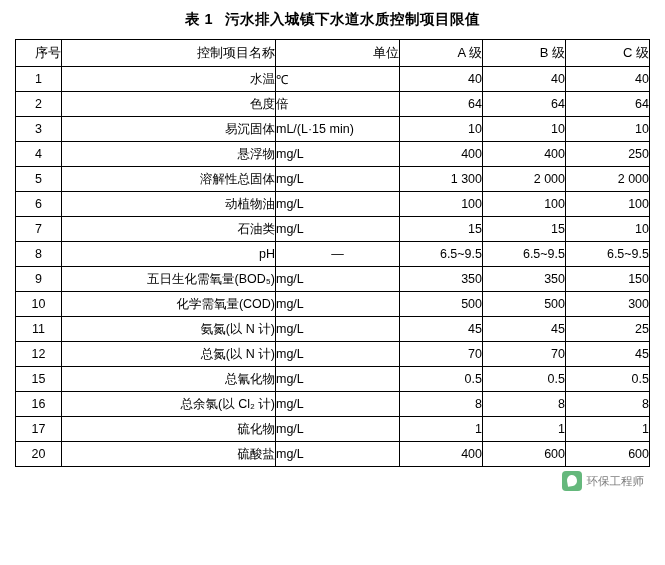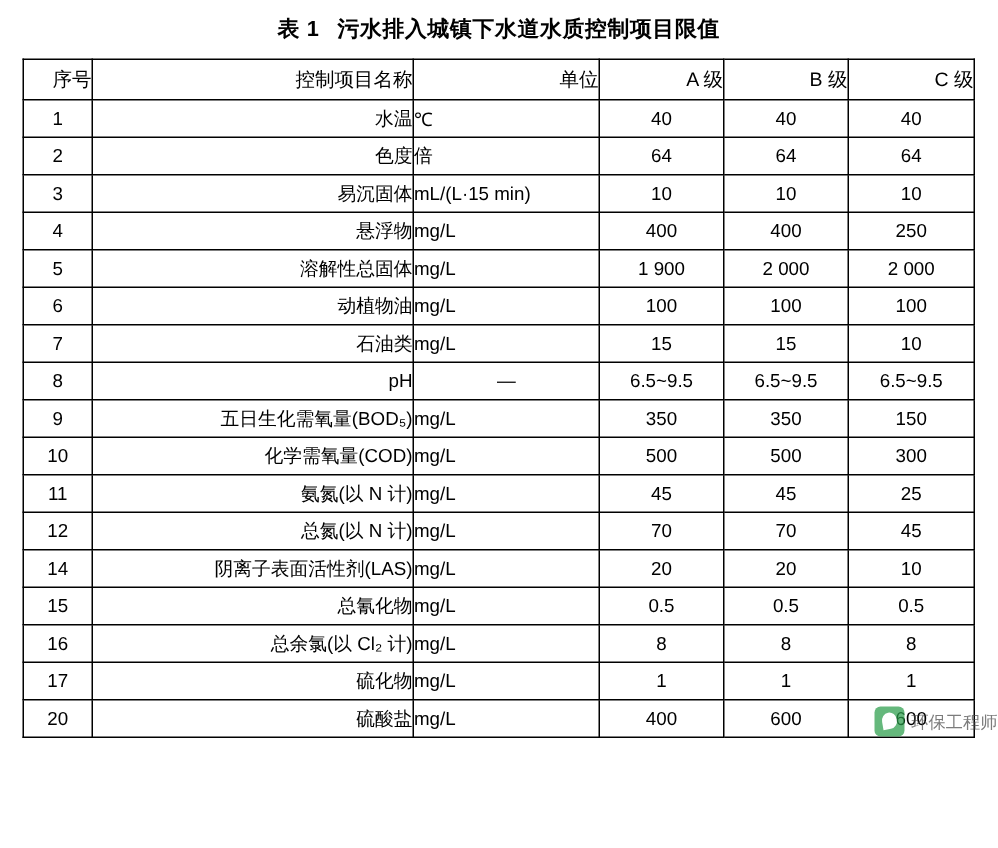--- a/index.html
+++ b/index.html
@@ -59,26 +59,26 @@
   col.c-idx { width: 46px; }
   col.c-name { width: 214px; }
   col.c-unit { width: 124px; }
   col.c-a { width: 83px; }
   col.c-b { width: 83px; }
   col.c-c { width: 84px; }
 
   td.idx { text-align: center; }
   td.name { text-align: right; padding-left: 8px; }
   td.unit { text-align: left; padding-left: 8px; }
-  td.val { text-align: center; padding-left: 8px; }
+  td.val { text-align: right; padding-left: 8px; }
   td.unit.dash { text-align: center; padding-left: 0; }
 
   .watermark {
     position: absolute;
-    right: 0;
+    right: 21px;
     bottom: 8px;
     display: flex;
     align-items: center;
     gap: 5px;
     opacity: 0.72;
   }
   .wm-logo {
     width: 20px;
     height: 20px;
     border-radius: 4px;
@@ -162,21 +162,21 @@
           <td class="name">悬浮物</td>
           <td class="unit">mg/L</td>
           <td class="val">400</td>
           <td class="val">400</td>
           <td class="val">250</td>
         </tr>
         <tr>
           <td class="idx">5</td>
           <td class="name">溶解性总固体</td>
           <td class="unit">mg/L</td>
-          <td class="val">1 900</td>
+          <td class="val">1 300</td>
           <td class="val">2 000</td>
           <td class="val">2 000</td>
         </tr>
         <tr>
           <td class="idx">6</td>
           <td class="name">动植物油</td>
           <td class="unit">mg/L</td>
           <td class="val">100</td>
           <td class="val">100</td>
           <td class="val">100</td>
@@ -223,28 +223,20 @@
         </tr>
         <tr>
           <td class="idx">12</td>
           <td class="name">总氮(以 N 计)</td>
           <td class="unit">mg/L</td>
           <td class="val">70</td>
           <td class="val">70</td>
           <td class="val">45</td>
         </tr>
         <tr>
-          <td class="idx">14</td>
-          <td class="name">阴离子表面活性剂(LAS)</td>
-          <td class="unit">mg/L</td>
-          <td class="val">20</td>
-          <td class="val">20</td>
-          <td class="val">10</td>
-        </tr>
-        <tr>
           <td class="idx">15</td>
           <td class="name">总氰化物</td>
           <td class="unit">mg/L</td>
           <td class="val">0.5</td>
           <td class="val">0.5</td>
           <td class="val">0.5</td>
         </tr>
         <tr>
           <td class="idx">16</td>
           <td class="name">总余氯(以 Cl₂ 计)</td>

